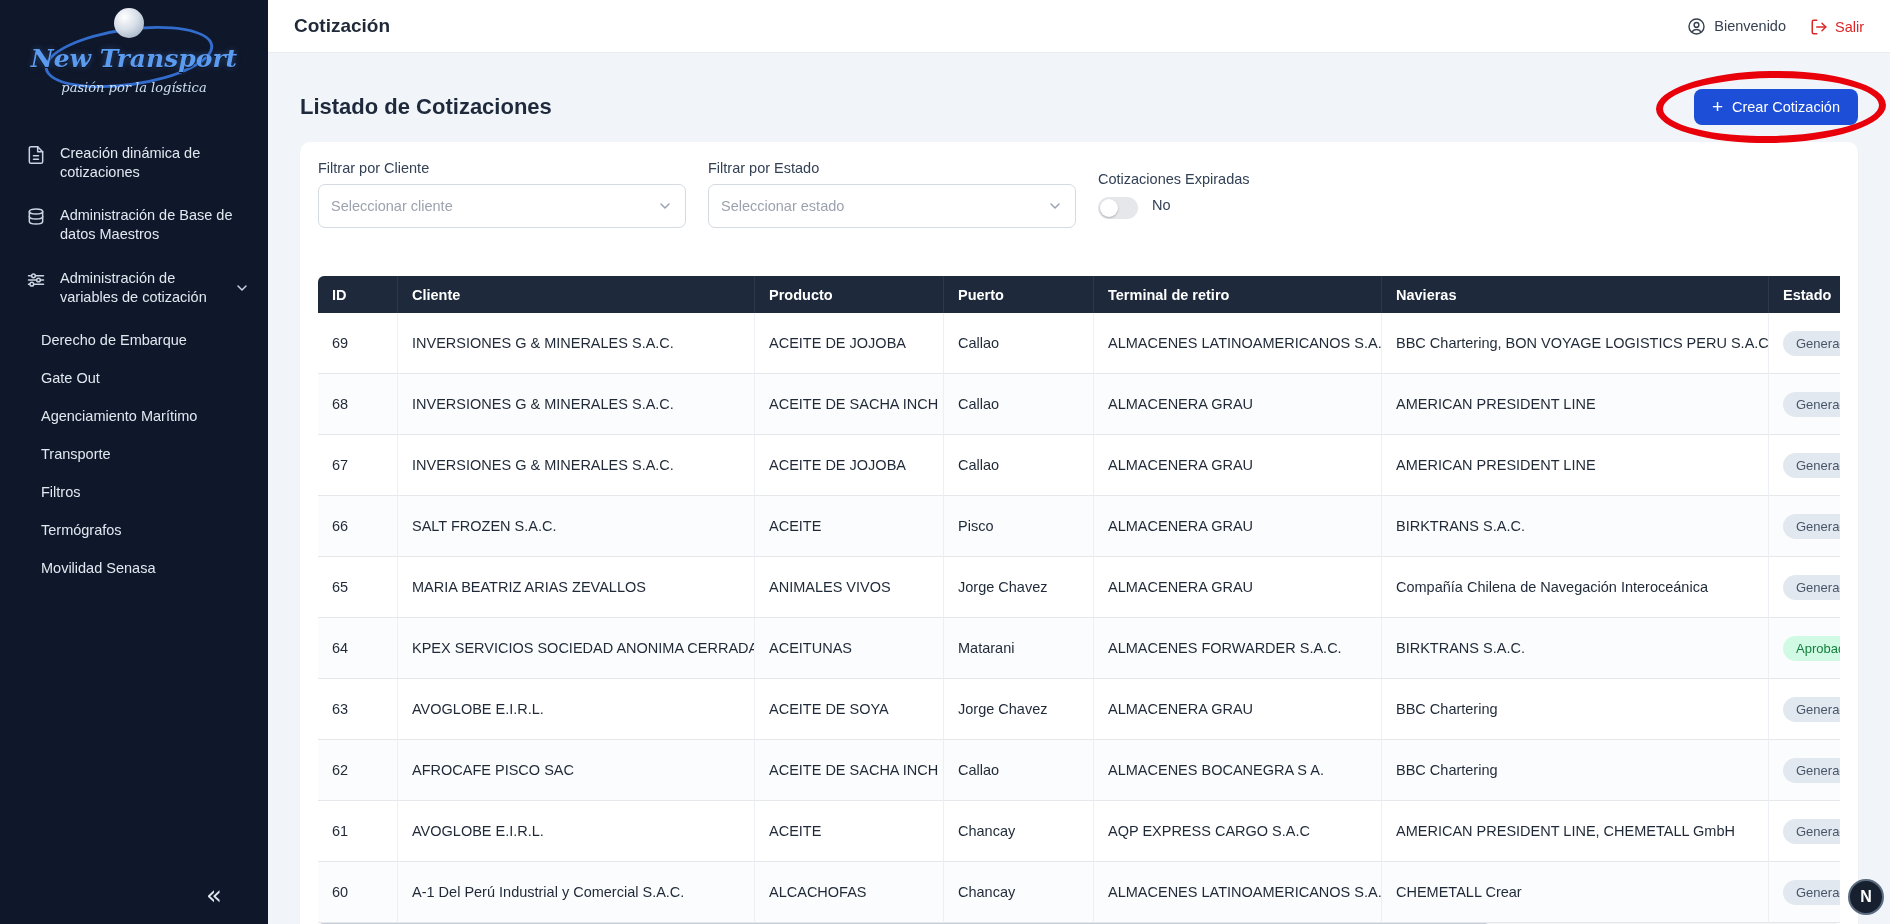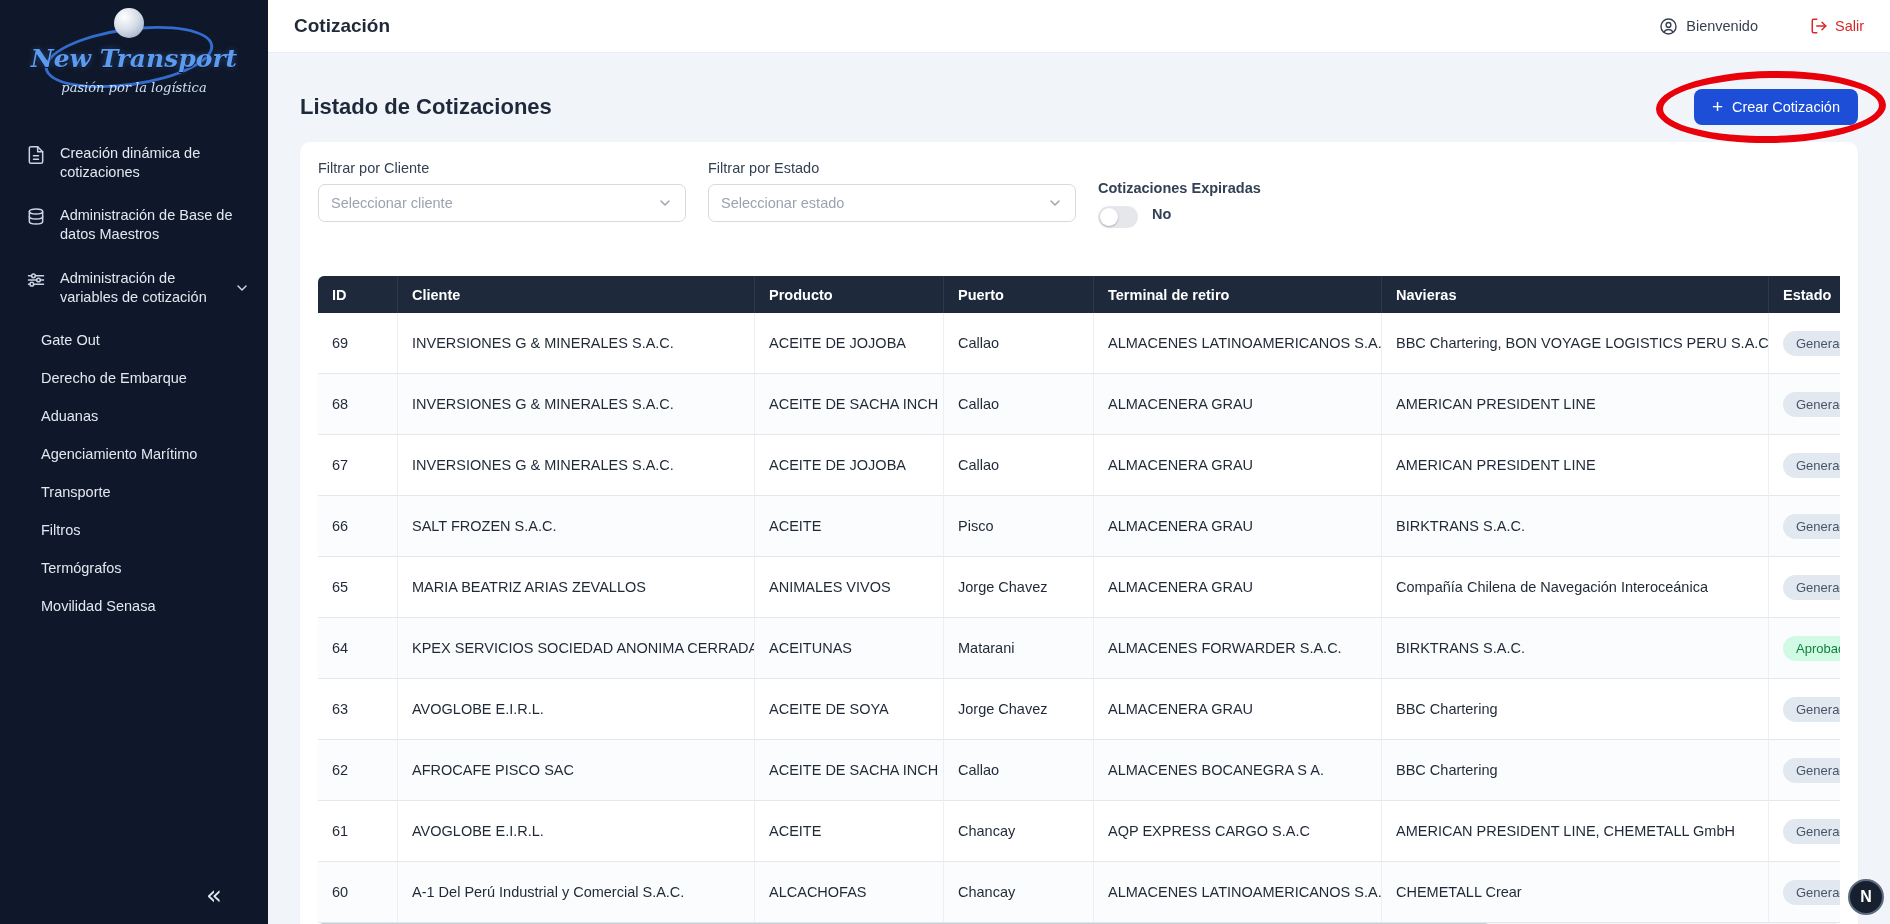--- a/index.html
+++ b/index.html
@@ -63,21 +63,21 @@
   }
 
   
   .main { flex: 1; display: flex; flex-direction: column; min-width: 0; }
   .topbar {
     height: 53px; flex: 0 0 53px; background: #fff;
     display: flex; align-items: center; padding: 16px 26px;
     border-bottom: 1px solid #e9edf2;
   }
   .topbar-title { font-size: 19px; font-weight: 600; color: #1f2937; }
-  .topbar-right { margin-left: auto; display: flex; align-items: flex-start; gap: 52px; }
+  .topbar-right { margin-left: auto; display: flex; align-items: flex-end; gap: 24px; }
   .welcome { display: flex; align-items: center; gap: 8px; color: #374151; font-size: 14.5px; cursor: pointer; }
   .welcome svg { width: 19px; height: 19px; display: block; }
   .logout { display: flex; align-items: center; gap: 7px; color: var(--logout); font-size: 14.5px; cursor: pointer; }
   .logout svg { width: 18px; height: 18px; display: block; }
 
   .content { flex: 1; padding: 0 32px; min-width: 0; }
   .page-head { margin-top: 36px; display: flex; align-items: center; justify-content: space-between; }
   .page-title { font-size: 22px; font-weight: 600; color: #1e293b; }
   .create-btn {
     display: flex; align-items: center; gap: 9px;
@@ -86,26 +86,26 @@
   }
   .create-btn .plus { font-size: 19px; line-height: 1; margin-top: -2px; }
 
   .card {
     margin-top: 17px; background: #fff; border-radius: 10px; padding: 18px;
     box-shadow: 0 1px 2px rgba(16,24,40,.06);
   }
   .filters { display: flex; gap: 22px; align-items: flex-start; }
   .fgroup label { display: block; font-size: 14.5px; color: #334155; margin-bottom: 8px; }
   .select {
-    width: 368px; height: 38px; border: 1px solid #d5dae1; border-radius: 7px;
+    width: 368px; height: 44px; border: 1px solid #d5dae1; border-radius: 7px;
     background: #fff; display: flex; align-items: center; padding: 0 12px; cursor: pointer;
   }
   .select .ph { color: #9ca3af; font-size: 14.5px; flex: 1; }
   .select svg { width: 16px; height: 16px; color: #9aa3af; display: block; }
-  .toggle-group { margin-top: 20px; font-weight: bold; }
+  .toggle-group { margin-top: 11px; }
   .toggle-row { display: flex; align-items: flex-start; gap: 14px; margin-top: 10px; }
   .toggle { width: 40px; height: 22px; border-radius: 11px; background: #e5e7eb; position: relative; cursor: pointer; }
   .toggle .knob {
     position: absolute; left: 2px; top: 2px; width: 18px; height: 18px; border-radius: 50%;
     background: #fff; box-shadow: 0 1px 2px rgba(0,0,0,.25);
   }
   .toggle-label { font-size: 14.5px; color: #334155; }
 
   .table-wrap { margin-top: 48px; overflow: hidden; width: 100%; }
   table { border-collapse: separate; border-spacing: 0; table-layout: fixed; width: 1620px; }
@@ -198,23 +198,22 @@
         </span>
         <span>Administración de variables de cotización</span>
         <span class="nav-chevron">
           <svg viewBox="0 0 24 24" fill="none" stroke="currentColor" stroke-width="2.2" stroke-linecap="round" stroke-linejoin="round">
               <path d="M6 9l6 6 6-6"></path>
             </svg>
         </span>
       </div>
 
       <div class="subnav">
+        <div class="sub-item">Derecho de Embarque</div>
         <div class="sub-item">Gate Out</div>
-        <div class="sub-item">Derecho de Embarque</div>
-        <div class="sub-item">Aduanas</div>
         <div class="sub-item">Agenciamiento Marítimo</div>
         <div class="sub-item">Transporte</div>
         <div class="sub-item">Filtros</div>
         <div class="sub-item">Termógrafos</div>
         <div class="sub-item">Movilidad Senasa</div>
       </div>
     </nav>
 
     <div class="collapse-btn">«</div>
   </aside>

